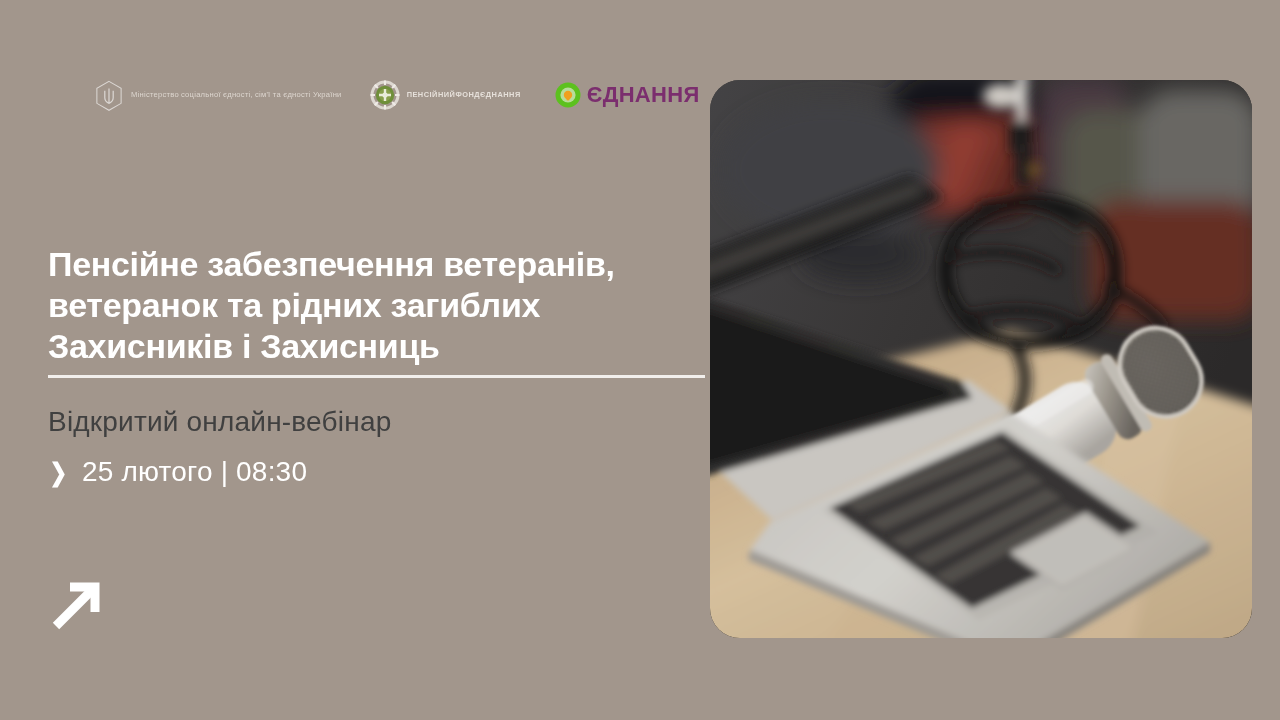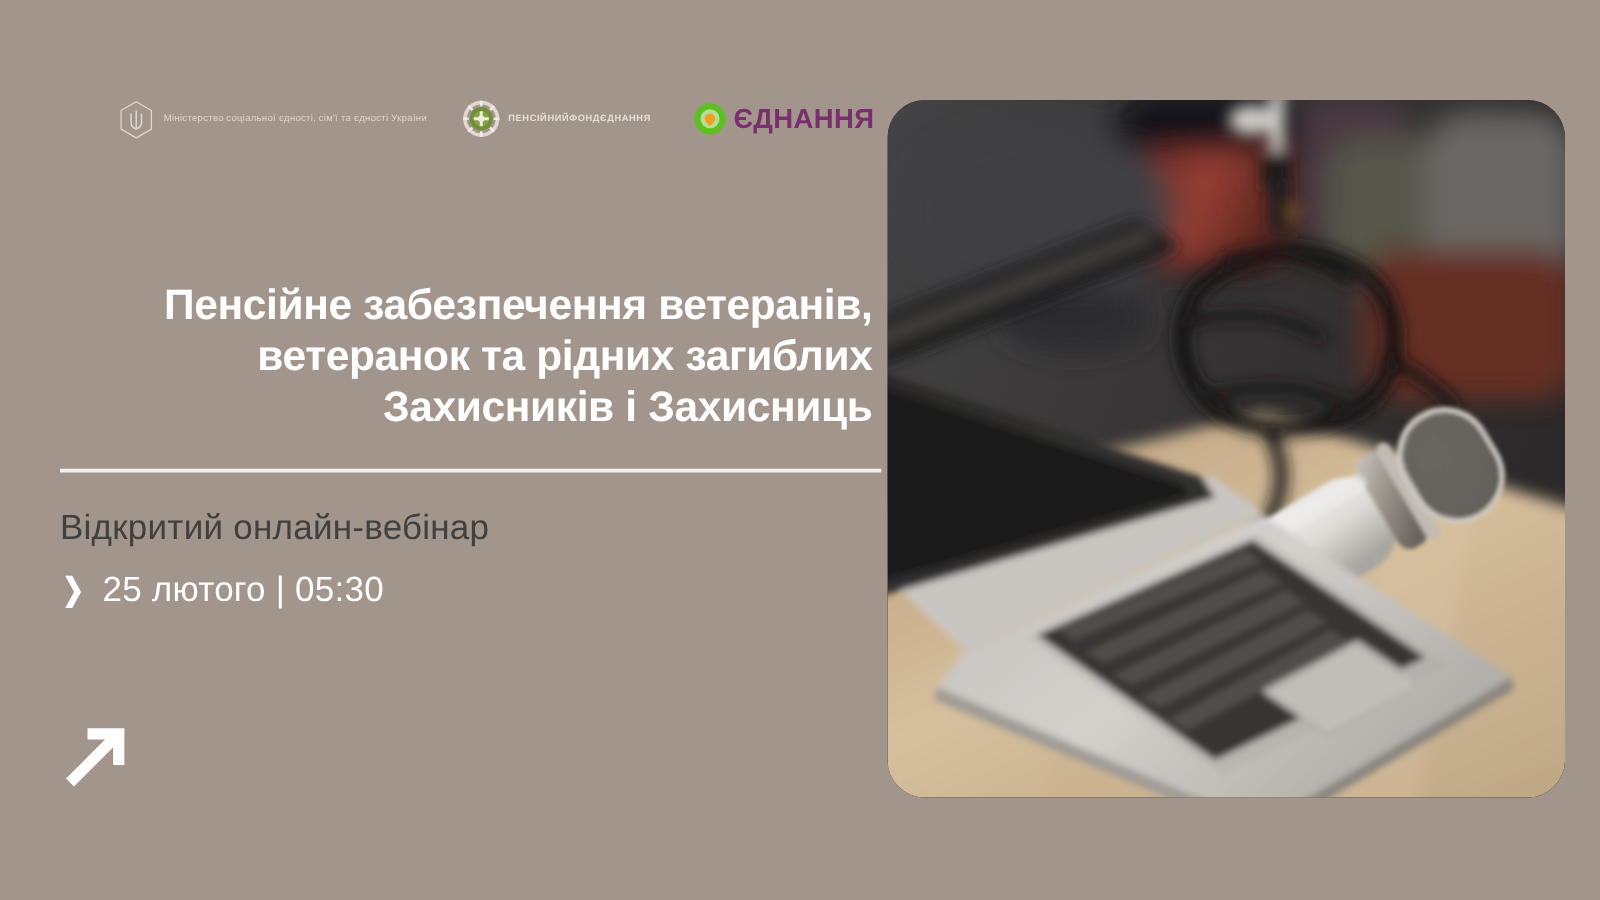--- a/index.html
+++ b/index.html
@@ -134,28 +134,27 @@
     font-weight: 700;
     letter-spacing: 0.3px;
     line-height: 1;
     white-space: nowrap;
   }
 
   
   .headline {
     position: absolute;
     left: 48px;
-    top: 224px;
+    top: 244px;
     width: 650px;
     color: #ffffff;
     font-size: 34px;
     font-weight: 700;
     line-height: 41px;
     letter-spacing: -0.3px;
-    text-align: right;
   }
 
   .divider {
     position: absolute;
     left: 48px;
     top: 375px;
     width: 657px;
     height: 3px;
     background: #f2efec;
   }
@@ -281,21 +280,21 @@
   </div>
 
   <h1 class="headline">Пенсійне забезпечення ветеранів, ветеранок та рідних загиблих Захисників і Захисниць</h1>
 
   <div class="divider"></div>
 
   <div class="subtitle">Відкритий онлайн-вебінар</div>
 
   <div class="date-row">
     <span class="chevron">❯</span>
-    <span class="date-text">25 лютого | 05:30</span>
+    <span class="date-text">25 лютого | 08:30</span>
   </div>
 
   <span class="arrow-mark">
     <svg viewBox="0 0 56 56">
       <path d="M8 48 L44 12" stroke="#ffffff" stroke-width="9" stroke-linecap="butt"></path>
       <path d="M22 9 L47 9 L47 34" stroke="#ffffff" stroke-width="9" fill="none" stroke-linecap="butt"></path>
     </svg>
   </span>
 
   <div class="photo">

